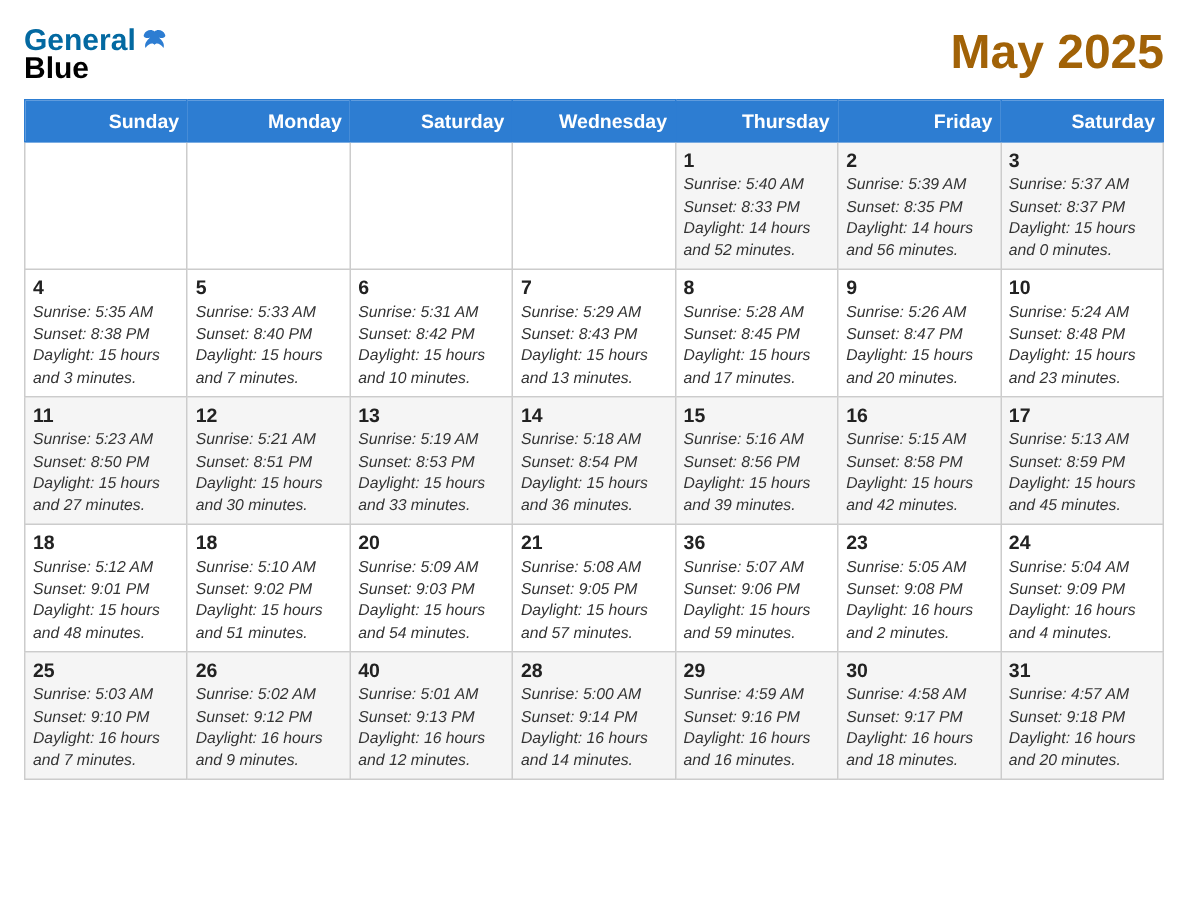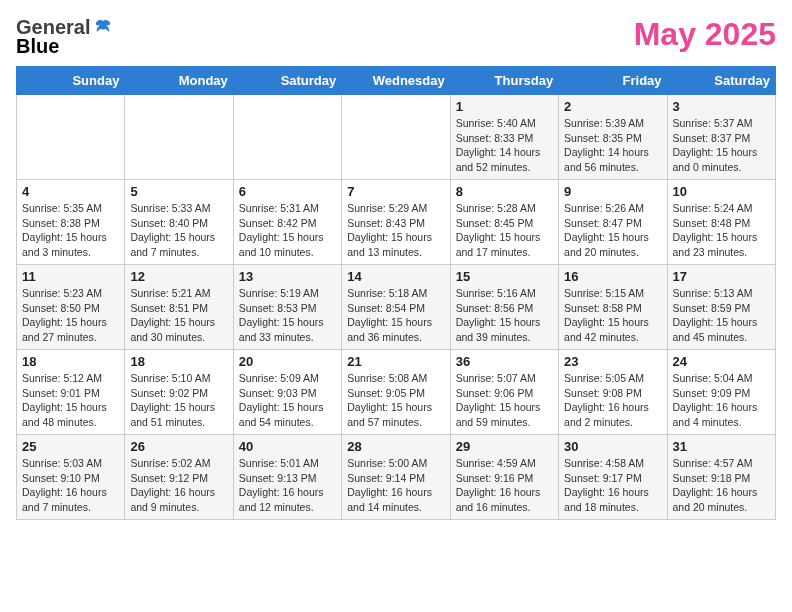--- a/index.html
+++ b/index.html
@@ -20,21 +20,21 @@
       display: flex;
       flex-direction: column;
       align-items: flex-start;
     }
     .title-area {
       text-align: right;
     }
     .month-year {
       font-size: 32px;
       font-weight: bold;
-      color: #ec4899;
+      color: #a16207;
     }
     .location {
       font-size: 16px;
       color: #333;
       margin-top: 2px;
     }
     .calendar {
       width: 100%;
       border-collapse: collapse;
       font-size: 11px;
@@ -66,32 +66,33 @@
     .day-number {
       font-weight: bold;
       font-size: 13px;
       margin-bottom: 2px;
       color: #222;
     }
     .day-info {
       color: #333;
       font-size: 10.5px;
       line-height: 1.4;
+      font-style: italic;
     }
     .empty-cell {
       background: #fff !important;
     }
   </style>
 </head>
 <body>
 
 <div class="header-area">
   <div class="logo">
     <div style="display:flex;align-items:center;gap:2px;">
-      <div style="font-size:20px;font-weight:bold;color:#404040;">General</div>
+      <div style="font-size:20px;font-weight:bold;color:#0369a1;">General</div>
       <svg width="22" height="22" viewBox="0 0 22 22">
         <path d="M11 4 C13 2, 17 3, 18 6 C19 8, 16 9, 14 8 C16 10, 18 12, 17 15 C15 12, 12 11, 11 13 C10 11, 7 12, 5 15 C4 12, 6 10, 8 8 C6 9, 3 8, 4 6 C5 3, 9 2, 11 4Z" fill="#2d7dd2"></path>
       </svg>
     </div>
     <div style="font-size:20px;font-weight:bold;color:#000000;margin-top:-4px;">Blue</div>
   </div>
   <div class="title-area">
     <div class="month-year">May 2025</div>
   </div>
 </div>

